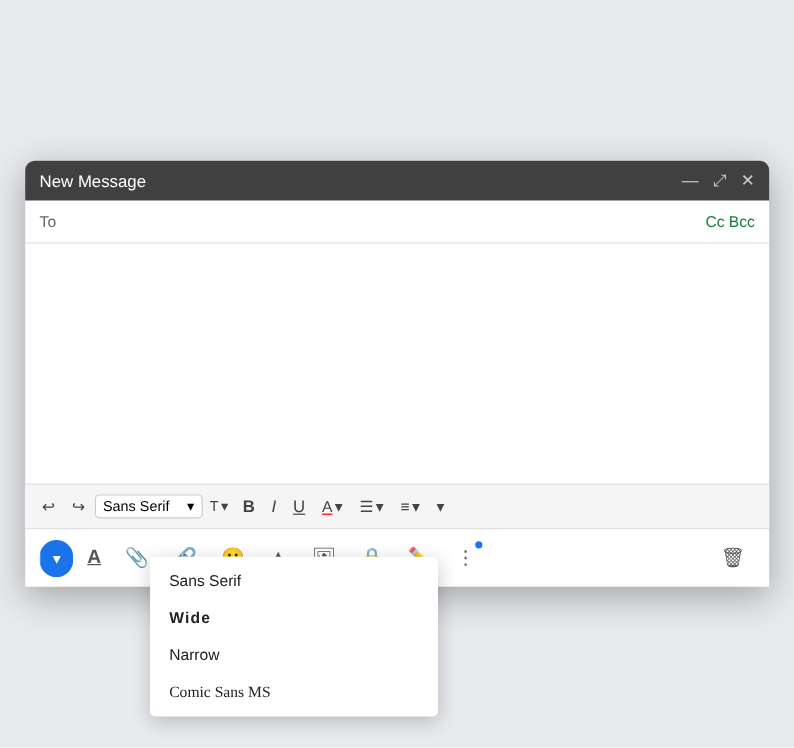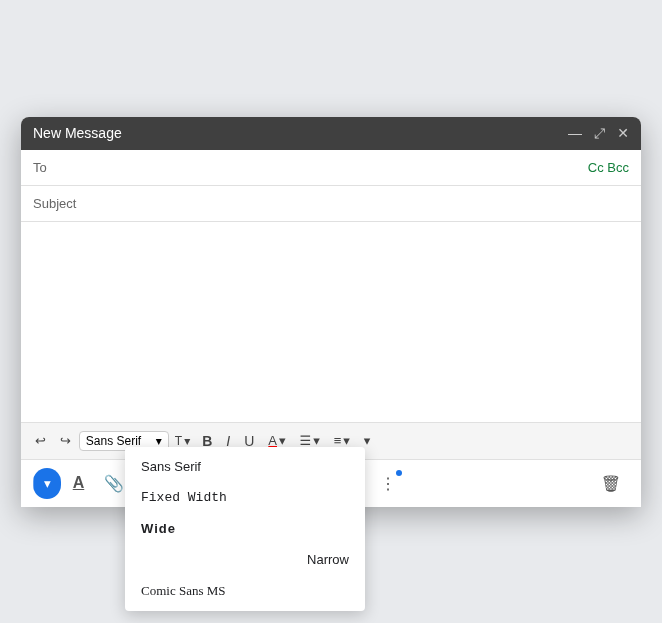--- a/index.html
+++ b/index.html
@@ -195,21 +195,21 @@
       padding: 8px 16px;
       cursor: pointer;
       font-size: 13px;
       color: #202124;
     }
     .font-dropdown-item.selected { font-weight: bold; }
     .font-item-sans { font-family: Arial, sans-serif; }
     .font-item-serif { font-family: Georgia, serif; }
     .font-item-fixed { font-family: 'Courier New', monospace; }
     .font-item-wide { font-family: Arial, sans-serif; letter-spacing: 1px; font-weight: bold; }
-    .font-item-narrow { font-family: Arial Narrow, Arial, sans-serif; text-align: right; }
+    .font-item-narrow { font-family: Arial Narrow, Arial, sans-serif; }
     .font-item-comic { font-family: 'Comic Sans MS', cursive; }
 
     
     .dot-badge {
       width: 6px;
       height: 6px;
       background: #1a73e8;
       border-radius: 50%;
       position: absolute;
       top: 2px;
@@ -233,24 +233,20 @@
       <span>✕</span>
     </div>
   </div>
 
   <div class="field-row">
     <span class="field-label">To</span>
     <input class="field-input" type="text" style="">
     <span class="cc-bcc">Cc Bcc</span>
   </div>
 
-  <div class="field-row">
-    <span class="field-label">Subject</span>
-    <input class="field-input" type="text" style="">
-  </div>
 
   <div class="body-area">
   </div>
 
   <div class="toolbar">
     <button class="toolbar-btn">↩</button>
     <button class="toolbar-btn">↪</button>
 
     <div class="font-select">
       <span>Sans Serif</span>
@@ -324,19 +320,18 @@
       <span class="dot-badge"></span>
     </div>
     <div class="spacer"></div>
     <button class="delete-btn">
       <span>🗑</span>
     </button>
   </div>
 
   <div class="font-dropdown" id="font-dropdown">
   <div class="font-dropdown-item font-item-sans">Sans Serif</div>
-      <div class="font-dropdown-item font-item-fixed">Fixed Width</div>
       <div class="font-dropdown-item font-item-wide selected">Wide</div>
       <div class="font-dropdown-item font-item-narrow">Narrow</div>
       <div class="font-dropdown-item font-item-comic">Comic Sans MS</div>
     </div>
 
 </div>
 
 </body></html>

